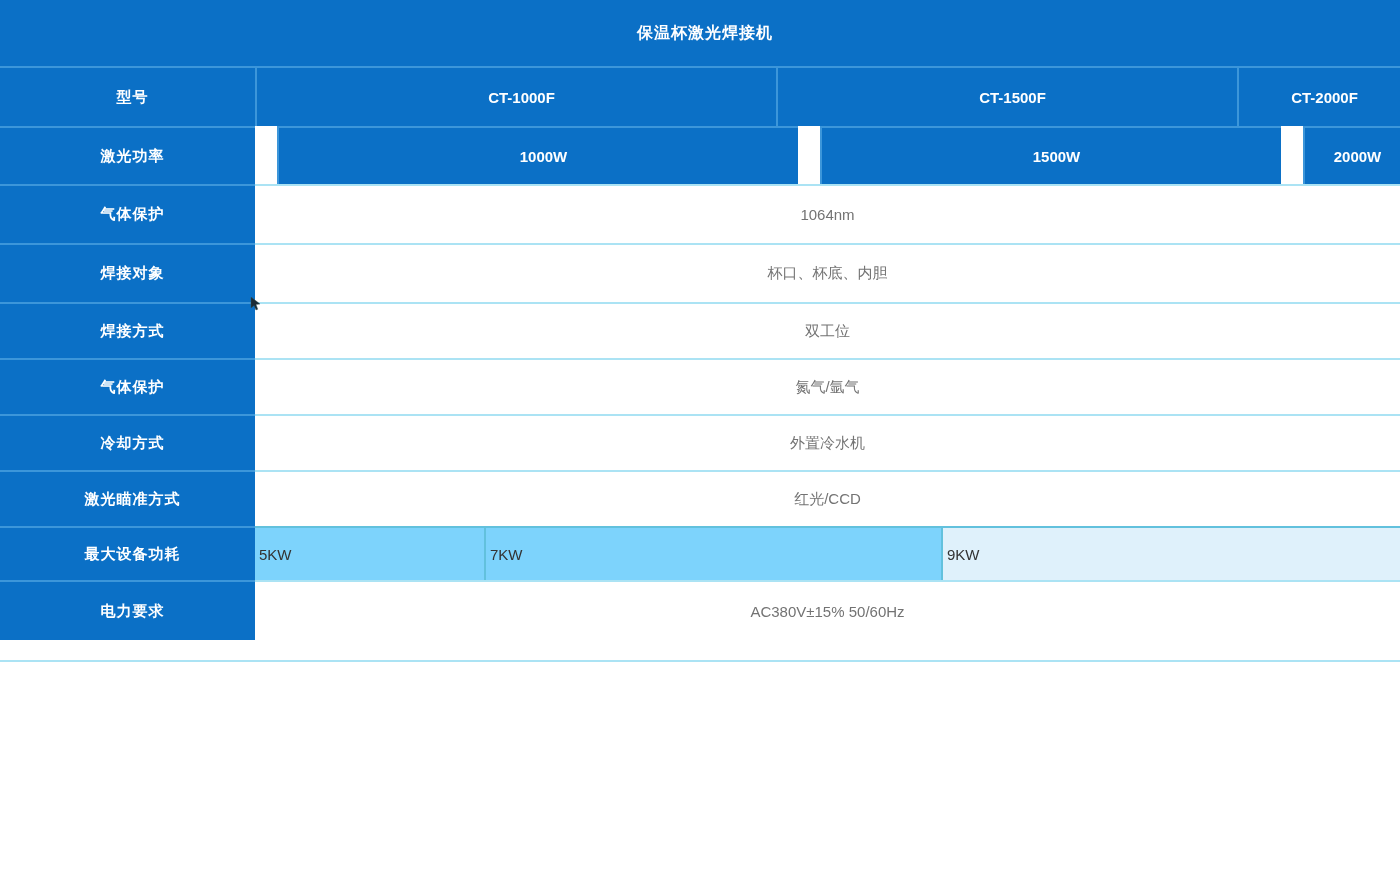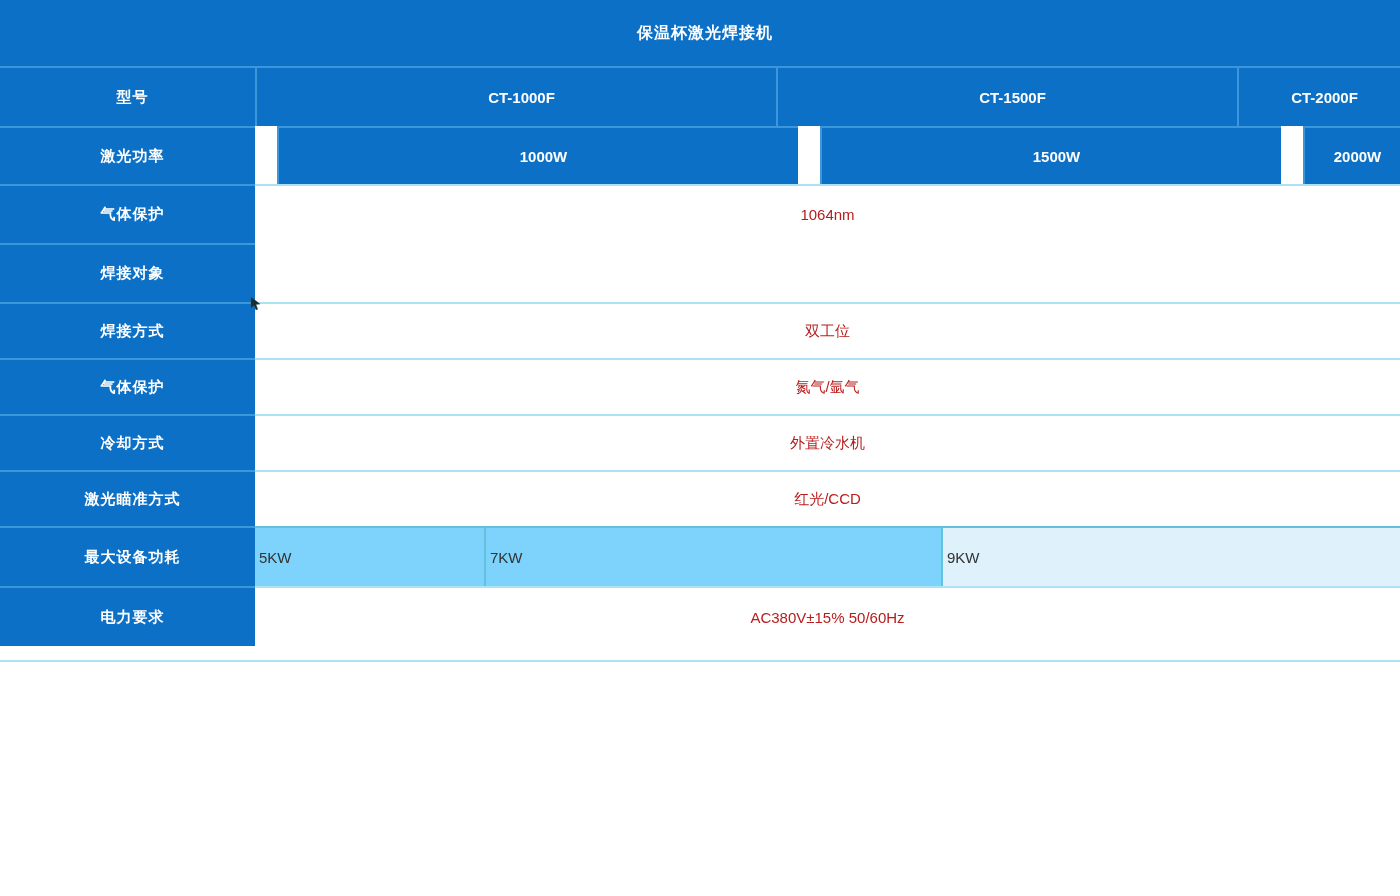--- a/index.html
+++ b/index.html
@@ -25,21 +25,21 @@
   .row {
     display: flex;
     width: 100%;
     box-sizing: border-box;
   }
   .r-title  { height: 66px; }
   .r-model  { height: 60px; }
   .r-power  { height: 58px; gap: 22px; }
   .r-spec   { height: 56px; }
   .r-spec.h59 { height: 59px; }
-  .r-kw     { height: 60px; }
+  .r-kw     { height: 54px; }
   .r-req    { height: 60px; }
 
   .cell {
     box-sizing: border-box;
     display: flex;
     align-items: center;
     justify-content: center;
     font-size: 15px;
     overflow: hidden;
     white-space: nowrap;
@@ -56,21 +56,21 @@
     letter-spacing: 1px;
   }
   .label-col { width: 255px; letter-spacing: 1px; }
   .w1 { width: 521px; }
   .w2 { width: 461px; }
   .grow { flex: 1; }
 
   .value-cell {
     flex: 1;
     background: #ffffff;
-    color: #b91c1c;
+    color: #737373;
   }
 
   
   .bt-blue { border-top: 2px solid #3c96da; }
   .bt-cyan { border-top: 2px solid #abe3f4; }
   .bt-teal { border-top: 2px solid #62c1dd; }
   .bl-blue { border-left: 2px solid #3c96da; }
   .bl-teal { border-left: 2px solid #62c1dd; }
 
   
@@ -124,20 +124,21 @@
       <div class="cell blue grow bt-blue bl-blue">2000W</div>
     </div>
 
     <div class="row r-spec h59">
       <div class="cell blue label-col bt-blue">气体保护</div>
       <div class="cell value-cell bt-cyan">1064nm</div>
     </div>
 
     <div class="row r-spec h59">
       <div class="cell blue label-col bt-blue">焊接对象</div>
+      <div class="cell value-cell bt-cyan">杯口、杯底、内胆</div>
     </div>
 
     <div class="row r-spec">
       <div class="cell blue label-col bt-blue">焊接方式</div>
       <div class="cell value-cell bt-cyan">双工位</div>
     </div>
 
     <div class="row r-spec">
       <div class="cell blue label-col bt-blue">气体保护</div>
       <div class="cell value-cell bt-cyan">氮气/氩气</div>

